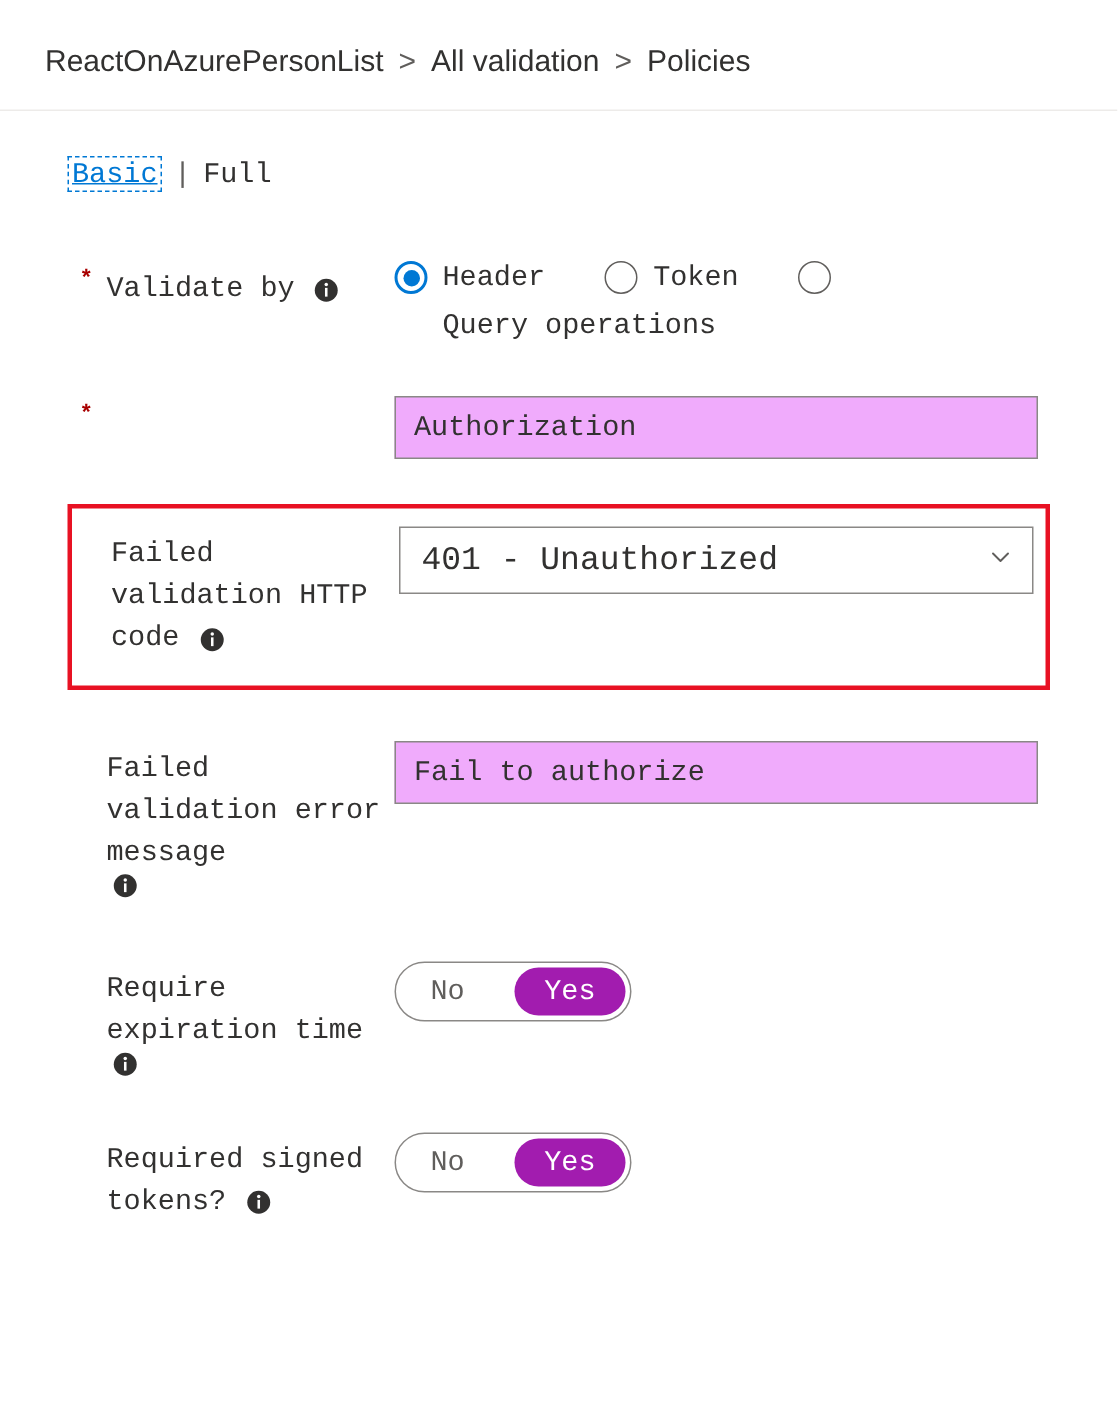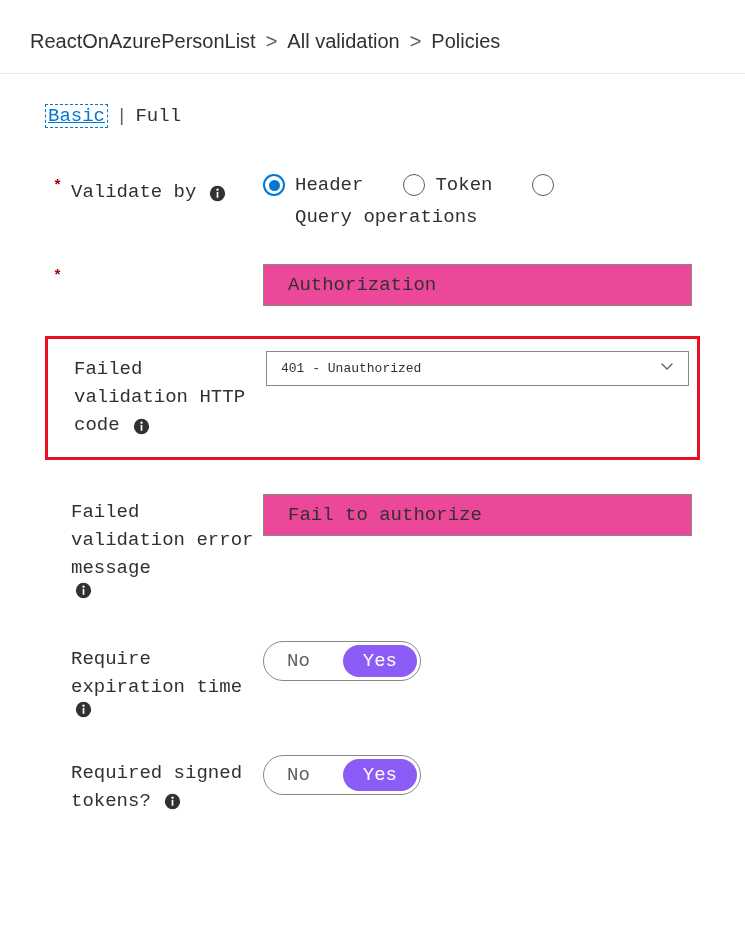--- a/index.html
+++ b/index.html
@@ -110,32 +110,32 @@
   .radio-item.selected .radio-circle::after {
     content: "";
     width: 11px; height: 11px;
     border-radius: 50%;
     background: #0078d4;
   }
   .radio-row2 { margin-top: 10px; margin-left: 32px; font-size: 19px; }
   .text-input {
     width: 100%;
     font-size: 19px;
-    padding: 9px 24px;
+    padding: 9px 12px;
     border: 1px solid #8a8886;
-    background: #ec4899;
+    background: #f0abfc;
     color: #323130;
     font-family: inherit;
   }
   .select-wrap {
     position: relative;
   }
   .select-display {
     width: 100%;
-    font-size: 13px;
+    font-size: 22px;
     padding: 9px 40px 9px 14px;
     border: 1px solid #8a8886;
     background: #fff;
     color: #323130;
     cursor: pointer;
   }
   .select-chevron {
     position: absolute;
     right: 14px;
     top: 50%;
@@ -151,21 +151,21 @@
     gap: 13px;
     cursor: pointer;
   }
   .toggle-opt {
     font-size: 19px;
     padding: 5px 20px;
     border-radius: 20px;
     color: #605e5c;
   }
   .toggle-opt.active {
-    background: #8b5cf6;
+    background: #a21caf;
     color: #fff;
   }
 </style>
 </head>
 <body>
 
 <div class="breadcrumb">
   <span class="crumb">ReactOnAzurePersonList</span>
   <span class="sep">&gt;</span>
   <span class="crumb">All validation</span>

